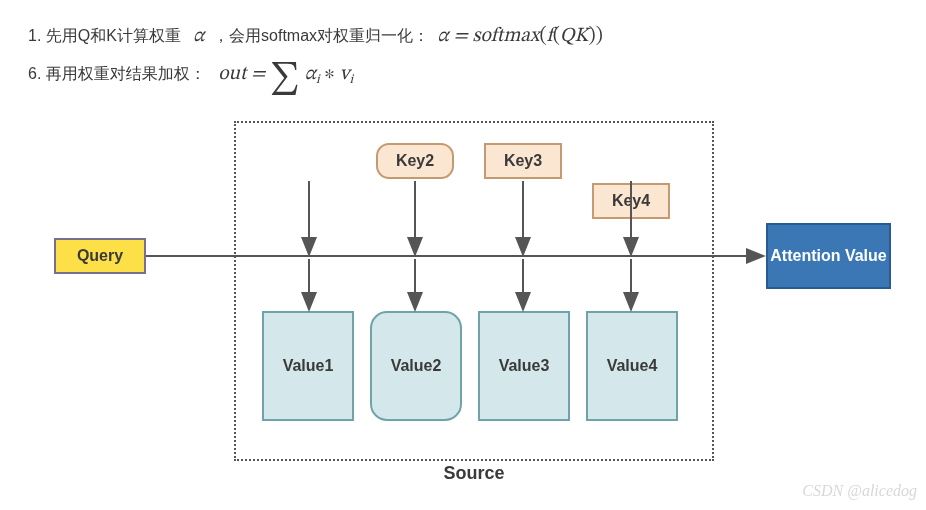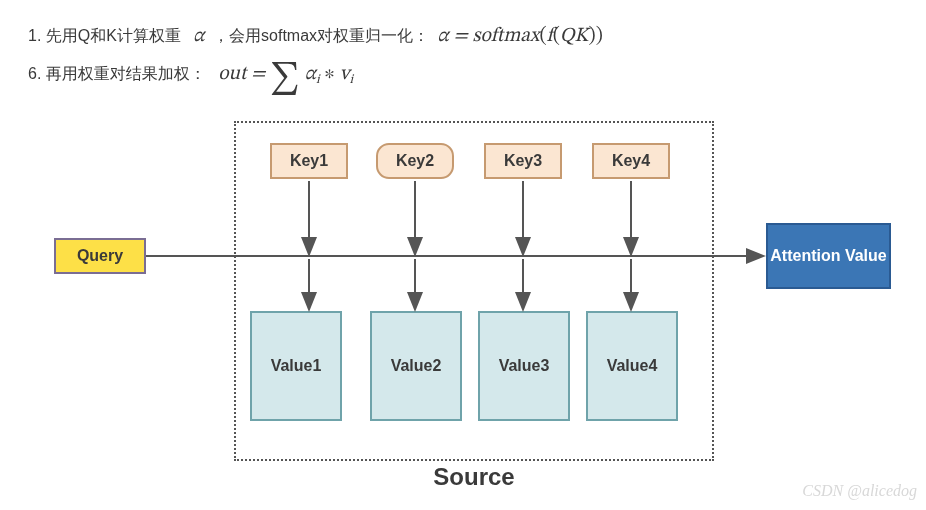--- a/index.html
+++ b/index.html
@@ -56,21 +56,21 @@
     border: 2px dotted #555;
   }
 
   .source-label {
     position: absolute;
     left: 180px;
     top: 350px;
     width: 480px;
     text-align: center;
     font-weight: bold;
-    font-size: 24px;
+    font-size: 18px;
   }
 
   .query-box {
     position: absolute;
     left: 0;
     top: 125px;
     width: 92px;
     height: 36px;
     background: #fde047;
     border: 2px solid #7a6d93;
@@ -105,36 +105,36 @@
     background: #fbe6d2;
     border: 2px solid #c69a70;
     display: flex;
     align-items: center;
     justify-content: center;
     font-weight: bold;
   }
   .key1 { left: 216px; }
   .key2 { left: 322px; border-radius: 13px; }
   .key3 { left: 430px; }
-  .key4 { left: 538px; }
+  .key4 { left: 538px; margin-top: 40px; }
 
   .value-box {
     position: absolute;
     top: 198px;
     width: 92px;
     height: 110px;
     background: #d4e8eb;
     border: 2px solid #6fa3aa;
     display: flex;
     align-items: center;
     justify-content: center;
     font-weight: bold;
   }
-  .value1 { left: 196px; }
-  .value2 { left: 316px; }
+  .value1 { left: 208px; }
+  .value2 { left: 316px; border-radius: 17px; }
   .value3 { left: 424px; }
   .value4 { left: 532px; justify-content: center; }
 
   svg.arrows {
     position: absolute;
     left: 0;
     top: 0;
     width: 840px;
     height: 380px;
     pointer-events: none;
@@ -175,23 +175,20 @@
   <div class="source-box"></div>
 
   <div class="query-box">
     <span>Query</span>
   </div>
 
   <div class="attn-box">
     <span>Attention Value</span>
   </div>
 
-  <div class="key-box key1">
-      <span>Key1</span>
-    </div>
   <div class="key-box key2">
       <span>Key2</span>
     </div>
   <div class="key-box key3">
       <span>Key3</span>
     </div>
   <div class="key-box key4">
       <span>Key4</span>
     </div>
 

